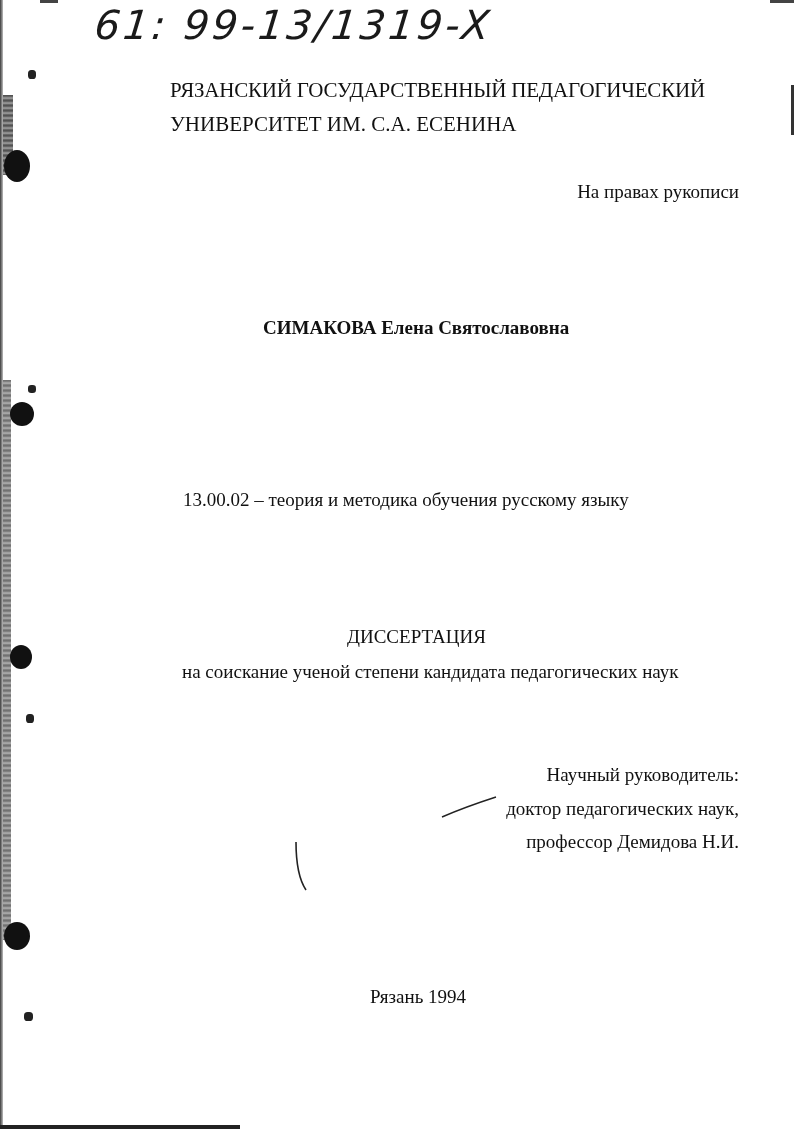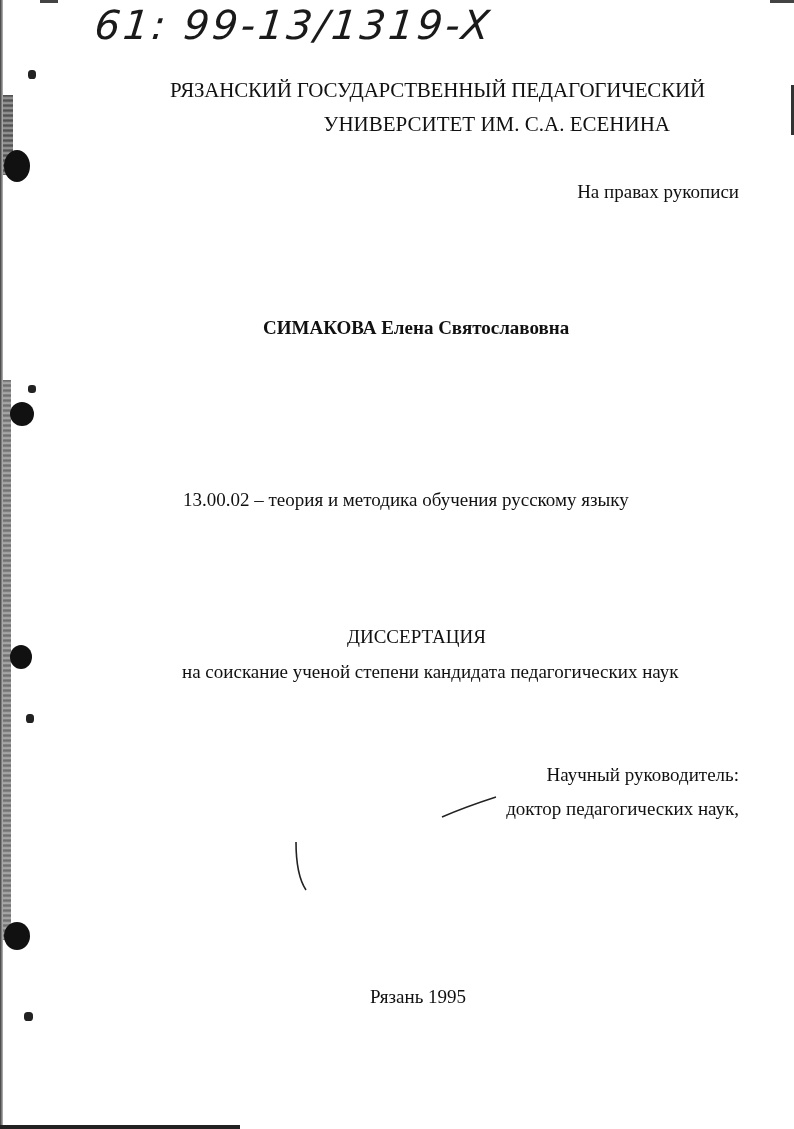--- a/index.html
+++ b/index.html
@@ -84,21 +84,21 @@
 
     .line {
       position: absolute;
       white-space: nowrap;
       font-size: 21px;
       line-height: 24px;
     }
     .bold { font-weight: bold; }
 
     .uni1 { top: 78px; left: 170px; width: 500px; text-align: left; font-size: 21px; letter-spacing: -0.2px; }
-    .uni2 { top: 112px; left: 170px; width: 500px; text-align: right; font-size: 21px; }
+    .uni2 { top: 112px; left: 170px; width: 500px; text-align: left; font-size: 21px; }
     .rights { top: 180px; right: 55px; text-align: right; font-size: 19px; }
     .author { top: 316px; left: 263px; font-size: 19px; }
     .title { top: 418px; left: 143px; font-size: 22px; }
     .specialty { top: 488px; left: 183px; font-size: 19px; }
     .doctype { top: 625px; left: 347px; font-size: 19px; }
     .degree { top: 660px; left: 165px; font-size: 19px; margin-left: 17px; }
     .sup1 { top: 763px; right: 55px; text-align: left; font-size: 19px; }
     .sup2 { top: 797px; right: 55px; text-align: right; font-size: 19px; margin-left: 40px; }
     .sup3 { top: 830px; right: 55px; text-align: right; font-size: 19px; }
     .city { top: 985px; left: 370px; font-size: 19px; }
@@ -141,23 +141,24 @@
   <div class="line author bold">СИМАКОВА Елена Святославовна</div>
 
 
   <div class="line specialty">13.00.02 – теория и методика обучения русскому языку</div>
 
   <div class="line doctype">ДИССЕРТАЦИЯ</div>
   <div class="line degree">на соискание ученой степени кандидата педагогических наук</div>
 
   <div class="line sup1">Научный руководитель:</div>
   <div class="line sup2">доктор педагогических наук,</div>
+  <div class="line sup3">профессор Демидова Н.И.</div>
 
   <svg class="pen-stroke" style="left:440px;top:795px;" width="60" height="25">
     <path d="M2 22 Q 25 12 56 2" stroke="#222" stroke-width="1.4" fill="none"></path>
   </svg>
   <svg class="pen-stroke" style="left:290px;top:840px;" width="25" height="55">
     <path d="M6 2 Q 6 35 16 50" stroke="#222" stroke-width="1.6" fill="none"></path>
   </svg>
 
-  <div class="line city">Рязань 1995</div>
+  <div class="line city">Рязань 1994</div>
 
 </div>
 
 </body></html>

